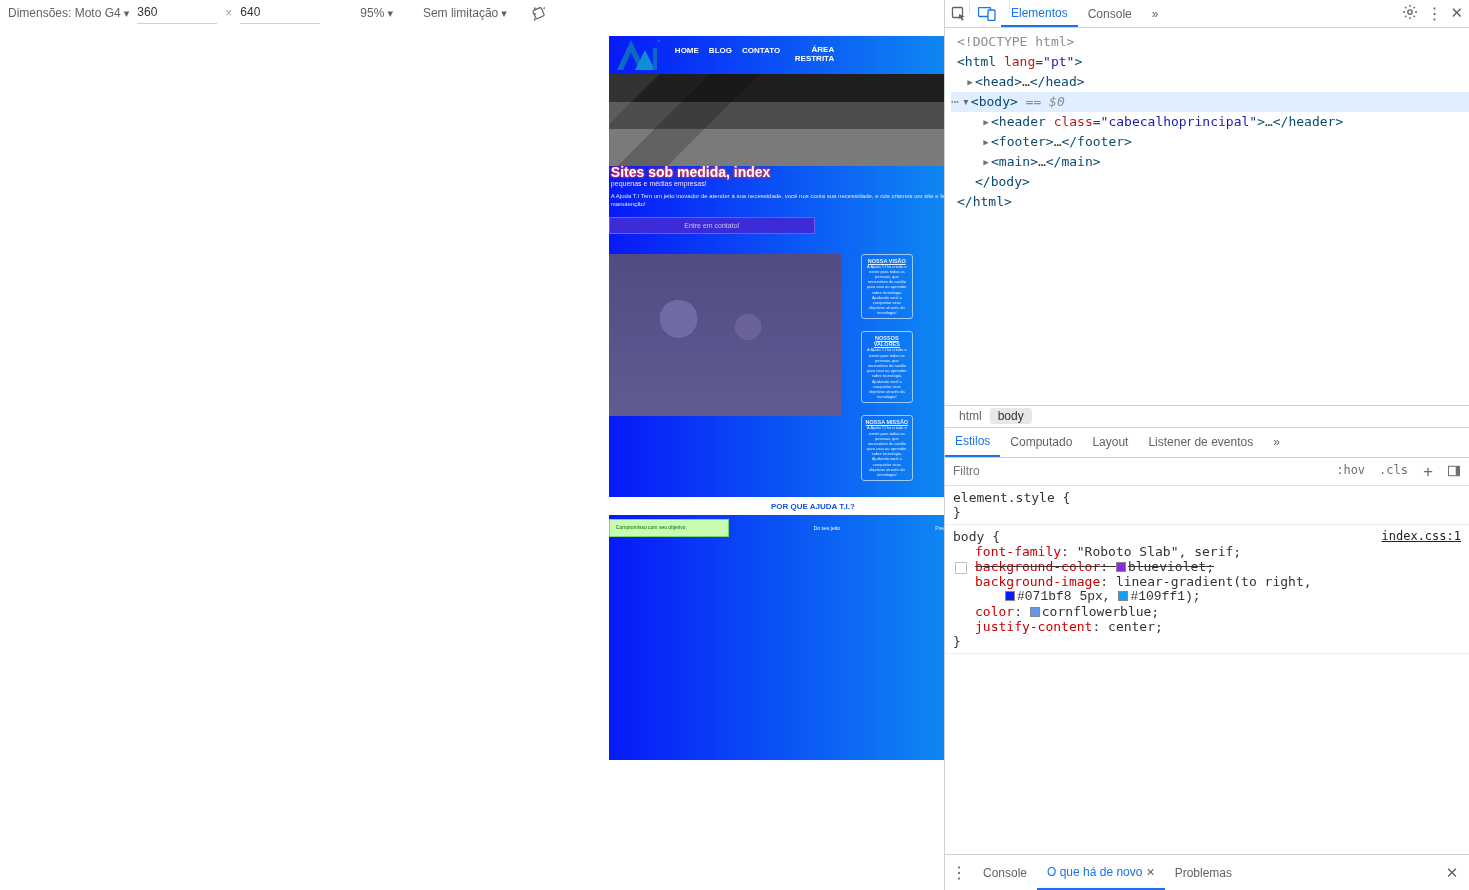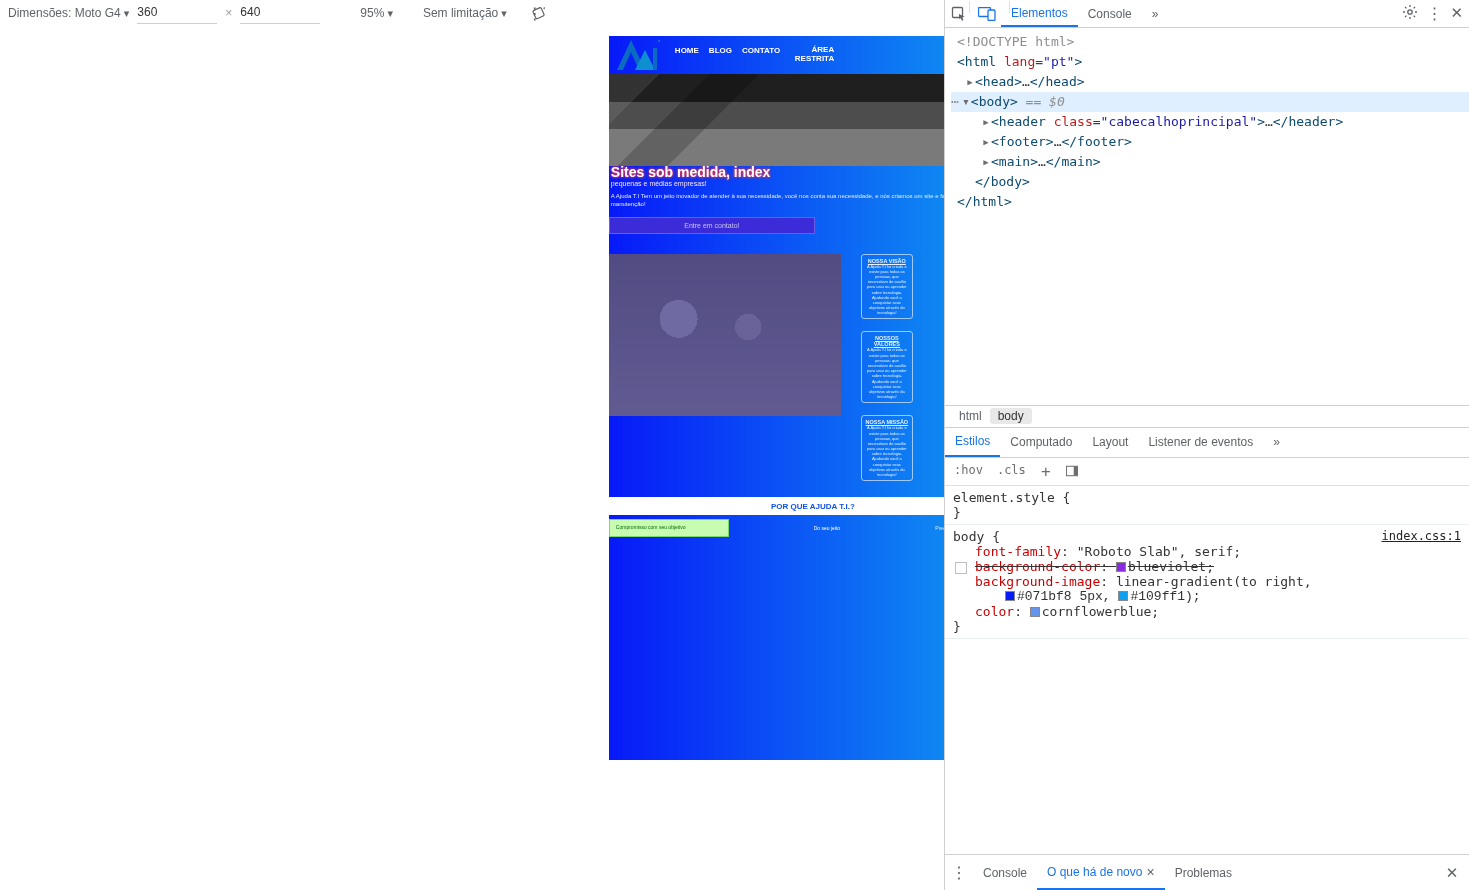--- a/index.html
+++ b/index.html
@@ -237,20 +237,21 @@
       <span class="crumb active">body</span>
     </div>
     <div class="styles-tabs">
       <div class="dt-tab active">Estilos</div>
       <div class="dt-tab">Computado</div>
       <div class="dt-tab">Layout</div>
       <div class="dt-tab">Listener de eventos</div>
       <div class="dt-tab">»</div>
     </div>
     <div class="styles-toolbar">
+      <input class="filter-inp" placeholder="Filtro" style="">
       <div class="styles-toggles">
         <span>:hov</span>
         <span>.cls</span>
         <span class="icon-btn" style="font-size:16px;">+</span>
         <span class="icon-btn">
             <svg width="14" height="12" viewBox="0 0 14 12">
               <rect x="0.5" y="0.5" width="13" height="11" fill="none" stroke="#6e6e6e" stroke-width="1.2"></rect>
               <rect x="9" y="0.5" width="4.5" height="11" fill="#6e6e6e"></rect>
             </svg>
           </span>
@@ -262,20 +263,21 @@
         <span>}</span>
       </div>
       <div class="rule-block">
         <span class="src-link">index.css:1</span>
         <span class="rule-sel-e"><span>body</span><span> {</span></span>
         <div class="prop"><span class="pn-name">font-family</span>: <span class="pn-val">"Roboto Slab", serif;</span></div>
         <div class="prop"><span class="cb"></span><span class="strike"><span class="pn-name">background-color</span>: <span class="swatch" style="background:#8a2be2;"></span><span class="pn-val">blueviolet;</span></span></div>
         <div class="prop"><span class="pn-name">background-image</span>: <span class="pn-val">linear-gradient(to right,</span></div>
         <div class="prop" style="padding-left:52px;font-family:Liberation Mono, monospace;"><span class="swatch" style="background:#071bf8;"></span><span class="pn-val"><span>#071bf8</span><span> 5px, </span></span><span class="swatch" style="background:#109ff1;"></span><span class="pn-val"><span>#109ff1</span><span>);</span></span></div>
         <div class="prop"><span class="pn-name">color</span>: <span class="swatch" style="background:#6495ed;"></span><span class="pn-val">cornflowerblue;</span></div>
+        <div class="prop"><span class="pn-name">justify-content</span>: <span class="pn-val">center;</span></div>
         <div style="padding-left:0;">}</div>
       </div>
     </div>
     <div class="drawer">
       <span class="dt-iconbtn" style="font-size:16px;">⋮</span>
       <div class="dt-tab">Console</div>
       <div class="dt-tab active">
           <span>O que há de novo</span>
           <span class="close-chip">×</span>
         </div>

